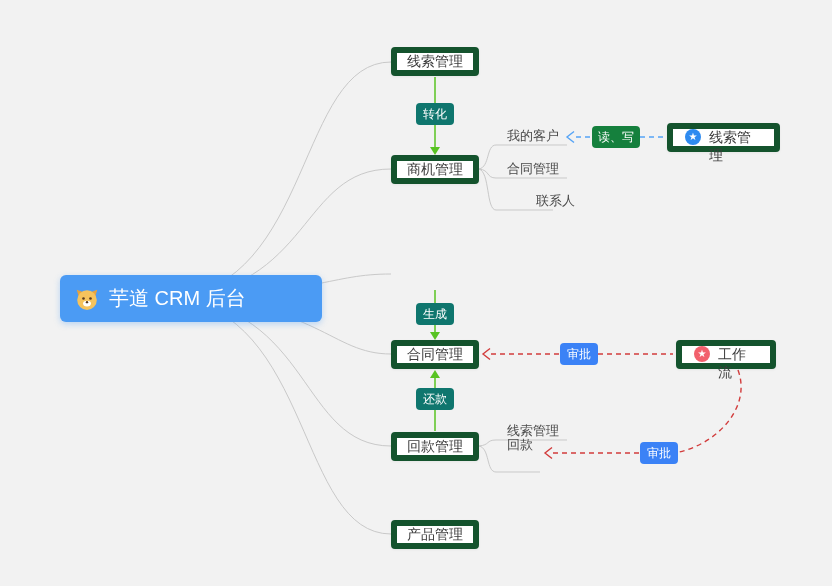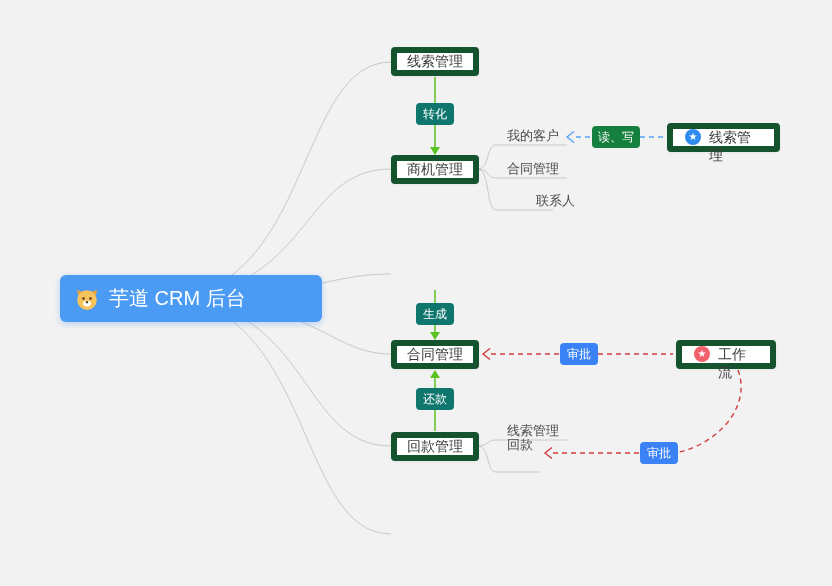--- a/index.html
+++ b/index.html
@@ -109,20 +109,23 @@
   </div>
   <div class="node main" style="left:391px;top:155px">
     <span>商机管理</span>
   </div>
   <div class="node main" style="left:391px;top:432px">
     <span>回款管理</span>
   </div>
   <div class="node main" style="left:391px;top:340px">
     <span>合同管理</span>
   </div>
+  <div class="node main" style="left:391px;top:520px">
+    <span>产品管理</span>
+  </div>
 
   <div class="node icon-node" style="left:667px;top:123px;width:113px;height:29px">
     <span class="star-badge" style="background:#2e8bf0">★</span>
     <span>线索管理</span>
   </div>
   <div class="node icon-node" style="left:676px;top:340px;width:100px;height:29px">
     <span class="star-badge" style="background:#f2606c">★</span>
     <span>工作流</span>
   </div>
 

